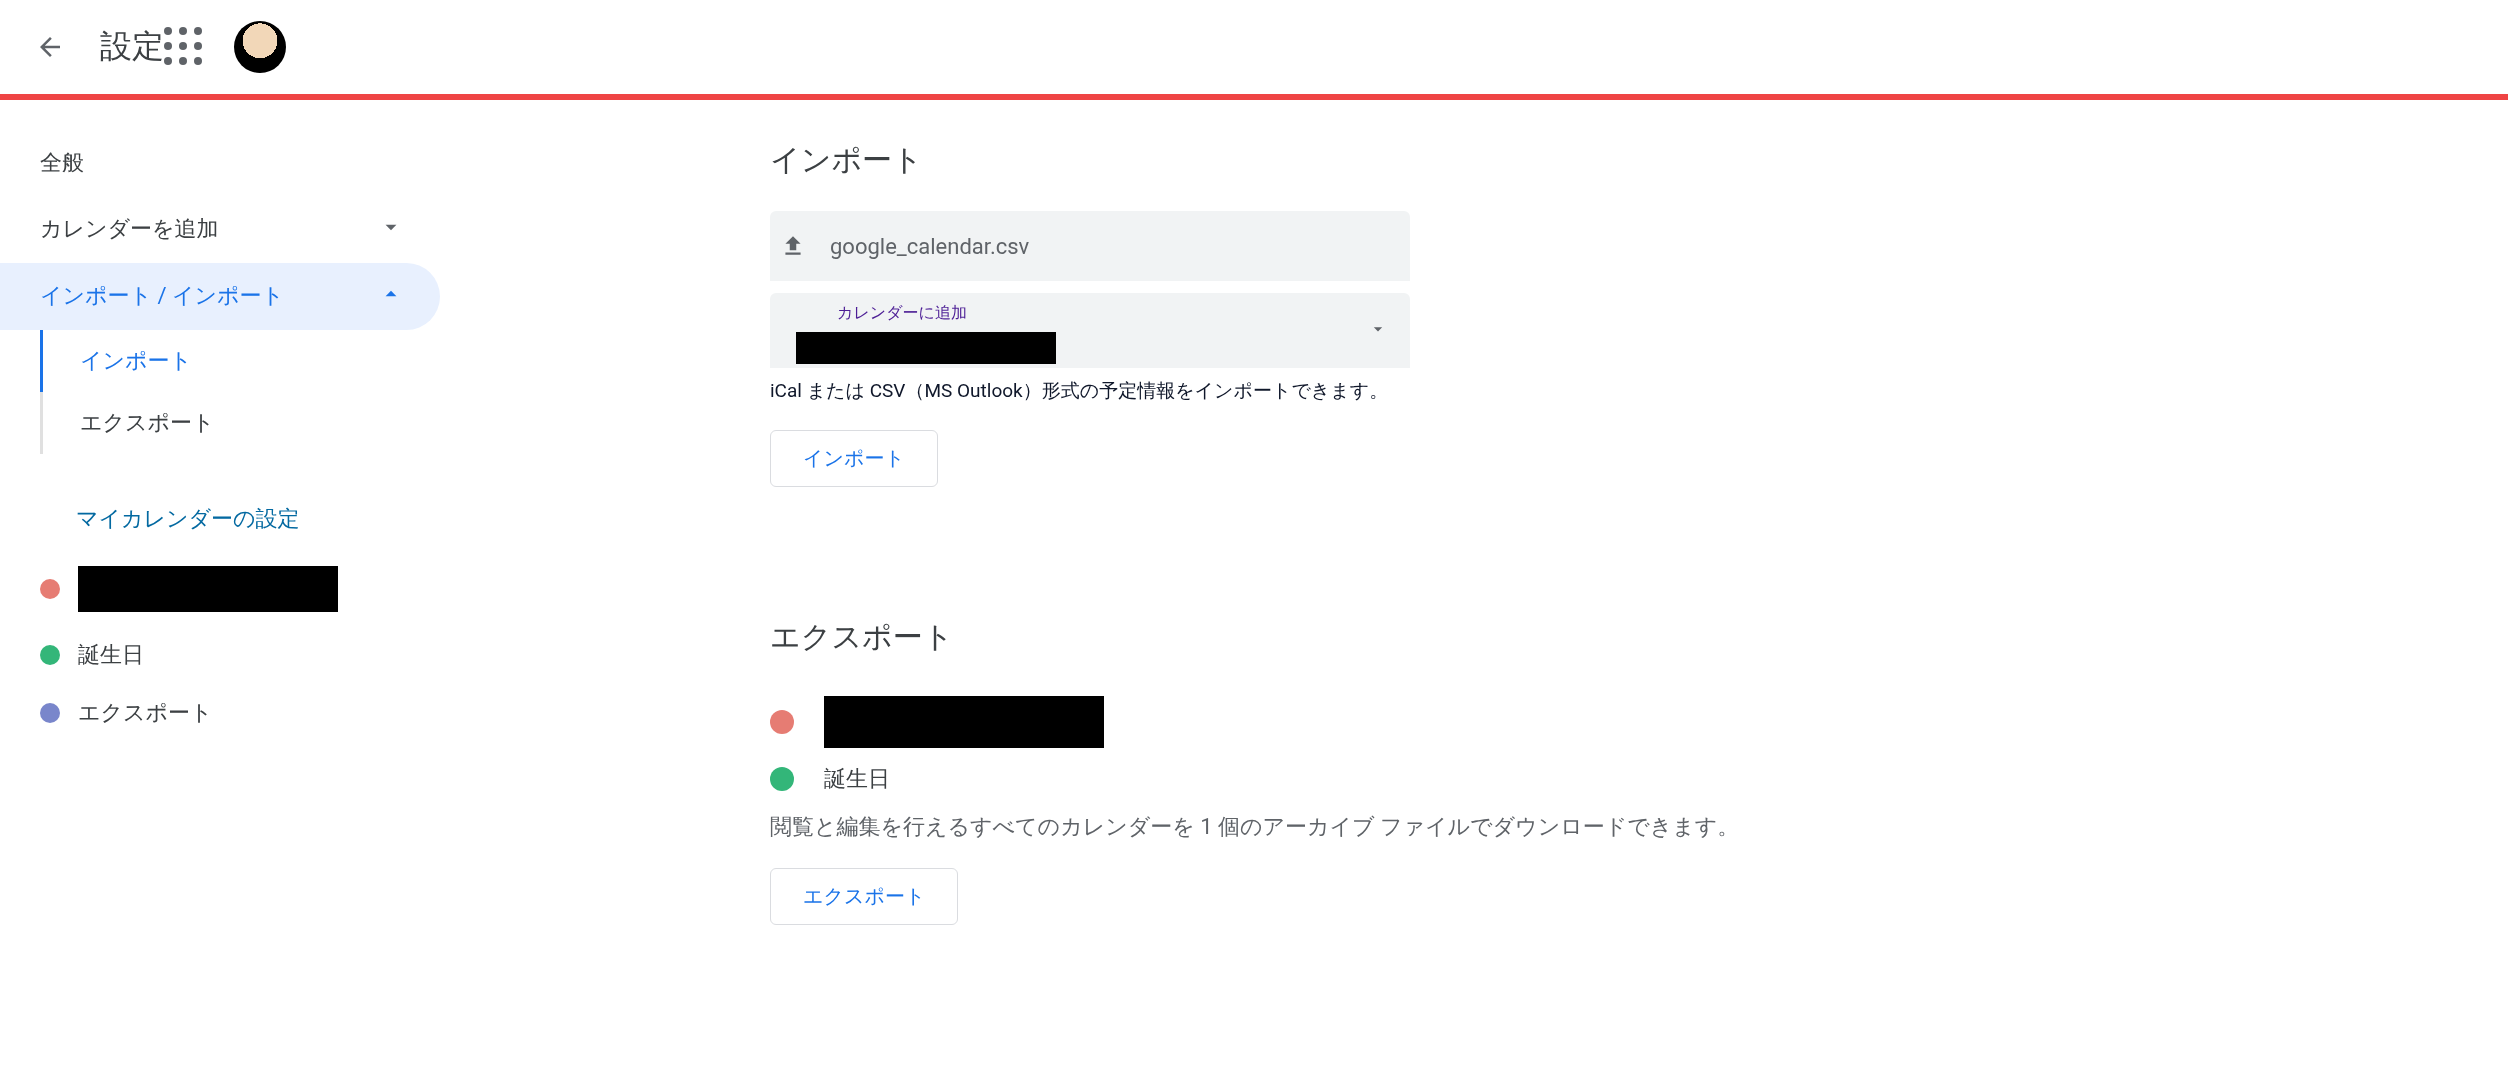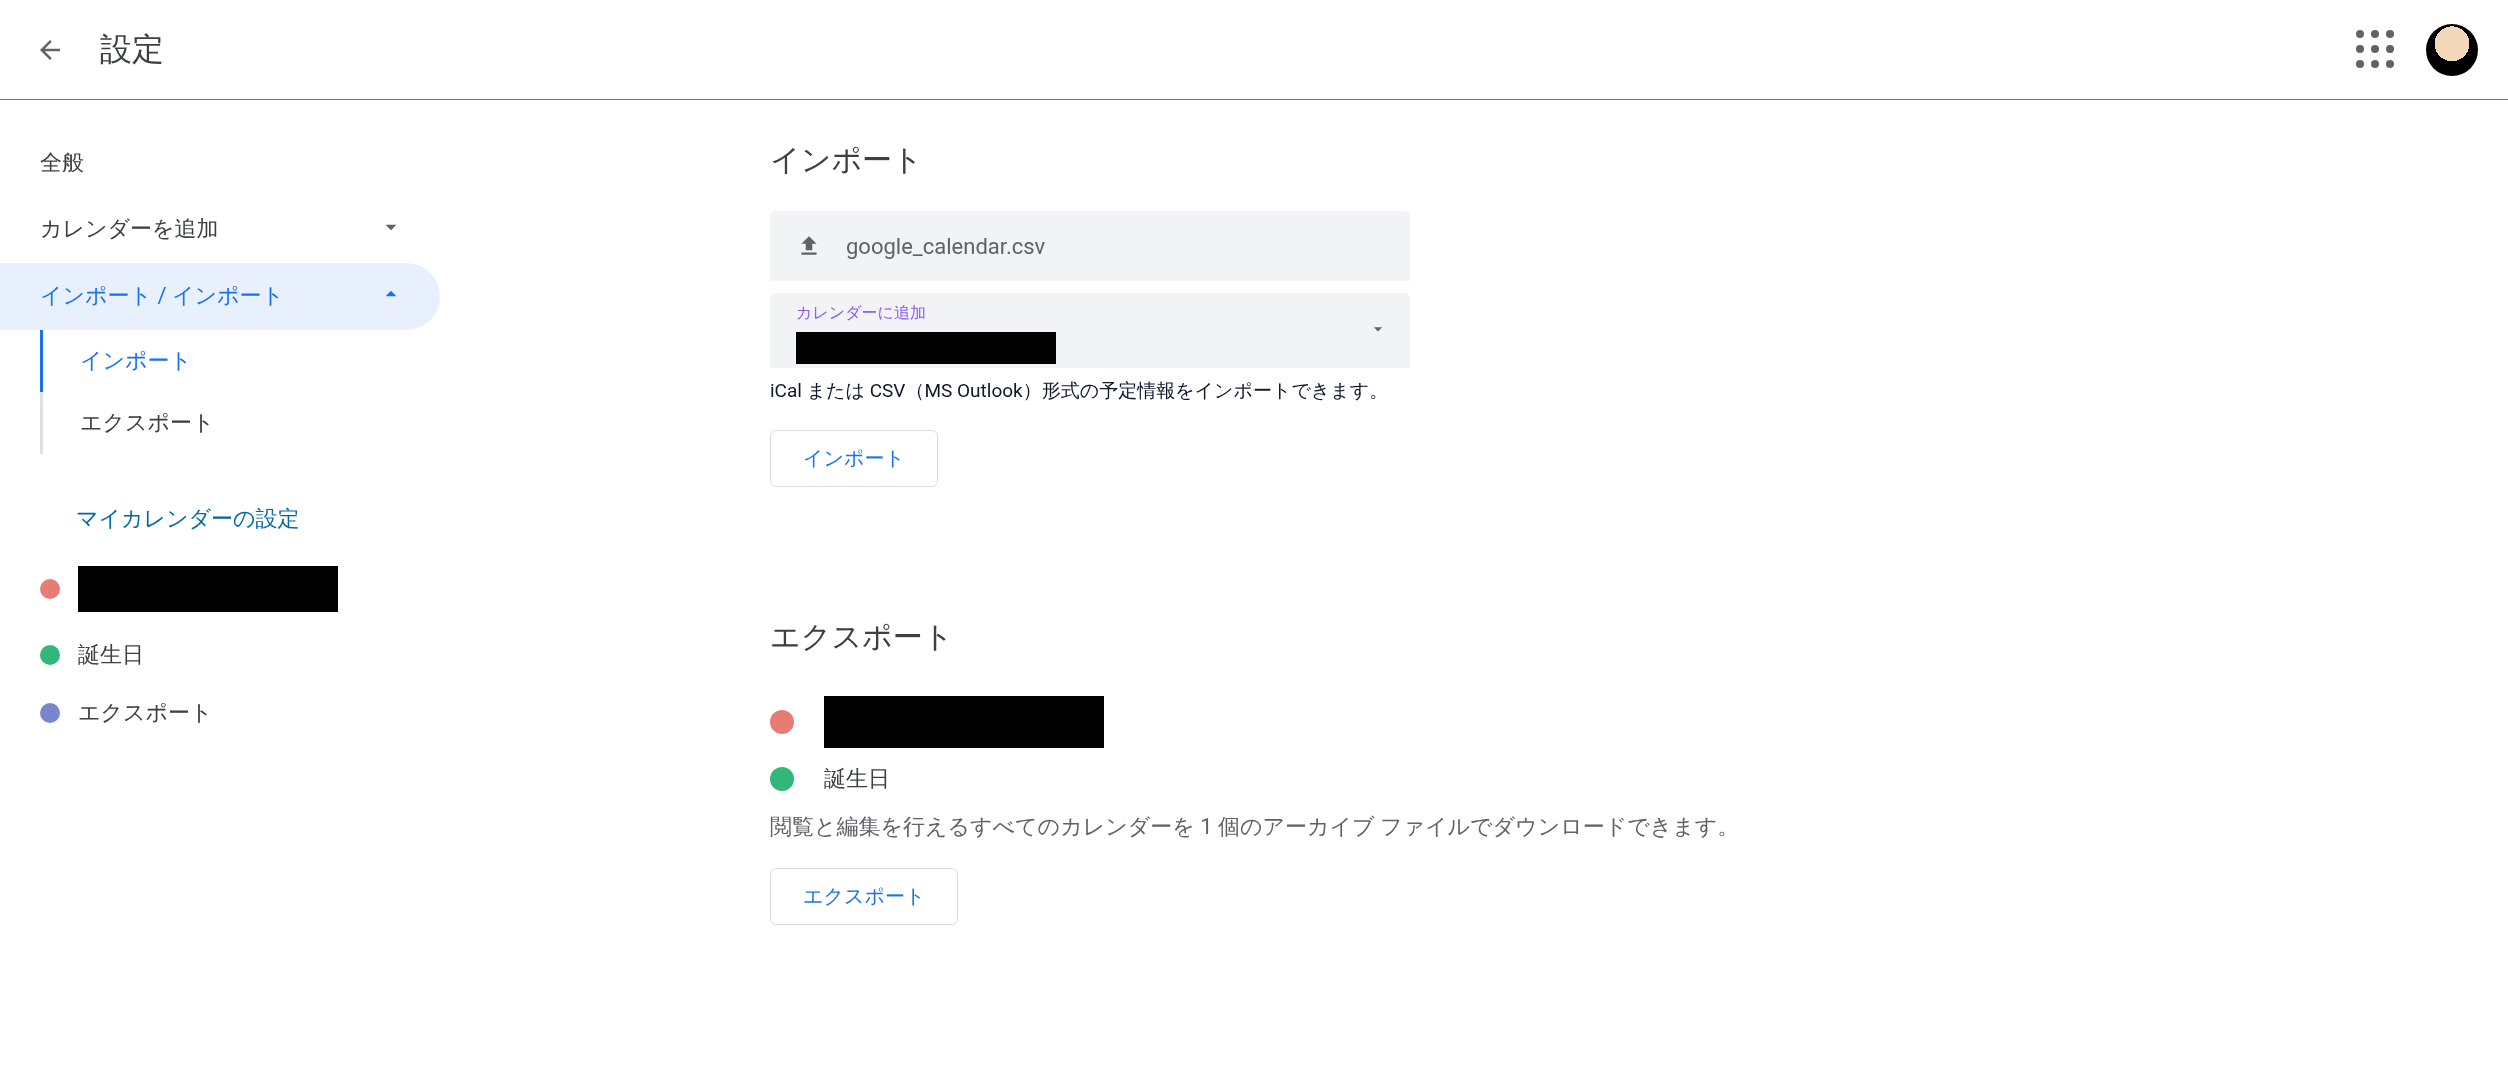--- a/index.html
+++ b/index.html
@@ -7,24 +7,24 @@
     font-family: "Google Sans", Roboto, Arial, sans-serif;
     background: #ffffff;
     color: #3c4043;
     width: 2508px;
     height: 1090px;
     overflow: hidden;
   }
   .header {
     display: flex;
     align-items: center;
-    justify-content: space-between;
+    justify-content: flex-start;
     height: 100px;
     padding: 0 30px;
-    border-bottom: 1px solid #ef4444;
+    border-bottom: 6px solid #ef4444;
   }
   .header-left { display: flex; align-items: center; gap: 30px; }
   .back-btn {
     width: 40px; height: 40px; display: flex; align-items: center; justify-content: center;
     cursor: pointer; border-radius: 50%;
     color: #5f6368;
   }
   .header-title { font-size: 32px; color: #3c4043; font-weight: 400; }
   .header-right { display: flex; align-items: center; gap: 30px; }
   .apps-grid {
@@ -101,36 +101,36 @@
     font-weight: 400;
   }
   .field {
     width: 640px;
     background: #f1f3f4;
     border-radius: 6px 6px 0 0;
     margin-bottom: 12px;
   }
   .file-row {
     display: flex; align-items: flex-end; gap: 24px;
-    padding: 22px 26px;
+    padding: 22px 10px;
     cursor: pointer;
     font-size: 22px;
     color: #5f6368;
   }
   .upload-icon { width: 26px; height: 26px; color: #5f6368; }
   .dropdown {
     position: relative;
     width: 640px;
     background: #f1f3f4;
     border-radius: 6px 6px 0 0;
     padding: 10px 26px 0 26px;
     margin-bottom: 10px;
     cursor: pointer;
   }
-  .dd-label { font-size: 16px; color: #8b5cf6; }
+  .dd-label { font-size: 16px; color: #4c1d95; margin-left: 41px; }
   .dd-value { padding: 8px 0 4px 0; }
   .dd-value .redacted { width: 260px; height: 32px; }
   .dd-arrow { position: absolute; right: 22px; top: 50%; transform: translateY(-50%); color: #5f6368; }
   .helper { font-size: 19px; color: #0f172a; margin-bottom: 26px; }
   .btn {
     display: inline-flex; align-items: center; justify-content: center;
     border: 1px solid #dadce0;
     background: #fff;
     color: #1a73e8;
     font-size: 20px;

